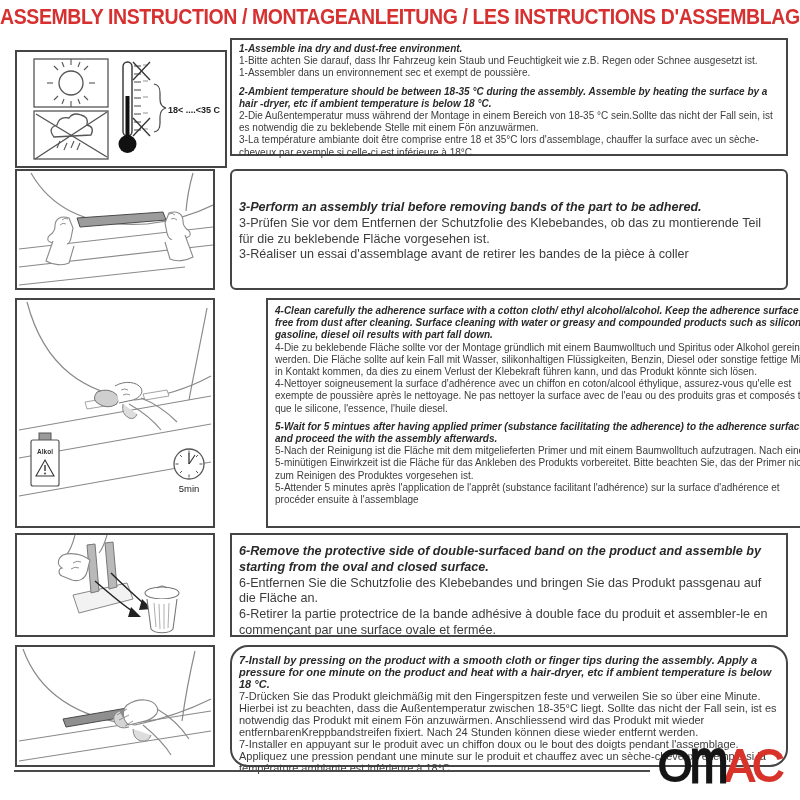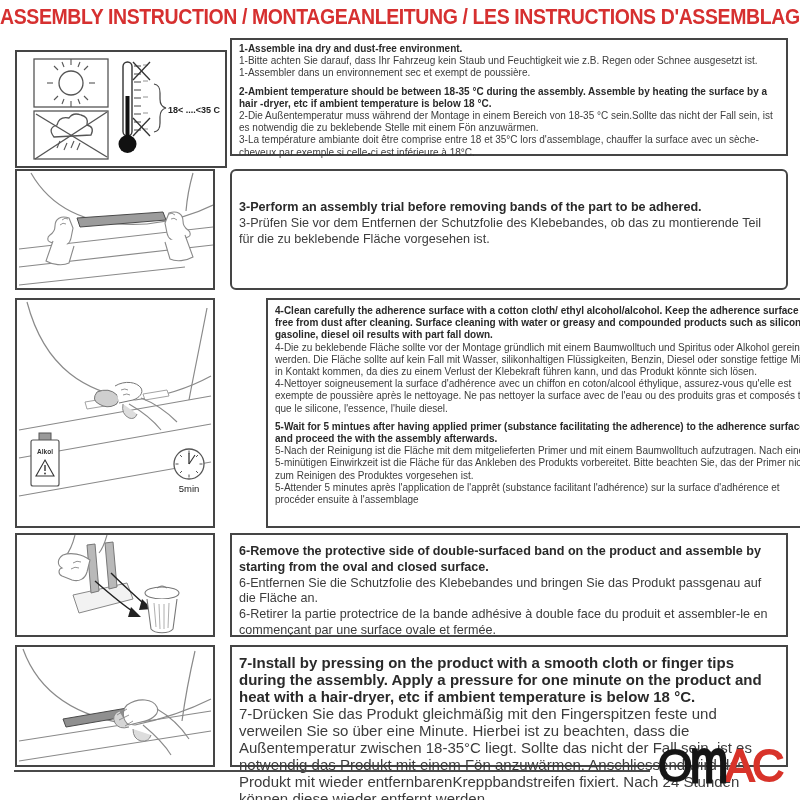--- a/index.html
+++ b/index.html
@@ -9,25 +9,25 @@
   }
   .title-wrap { position:absolute; top:3px; left:0; width:800px; text-align:center; }
   .title-wrap h1 {
     display:inline-block; margin:0; font-size:19.5px; font-weight:bold;
     letter-spacing:-0.4px; color:#d63030; transform:scale(1,1.14);
     transform-origin:center top; white-space:nowrap;
   }
   .box { position:absolute; border:2px solid #454545; background:#fff; box-sizing:border-box; }
   .txt { color:#3c3c3c; }
   .txt p { margin:0; }
-  .txt p.b { font-weight:bold; color:#2a2a2a; }
+  .txt p.b { font-weight:bold; color:#2a2a2a;font-style:italic; }
   .txt p.gap { margin-top:6px; }
   .size-md { font-size:10px;   line-height:12.2px; }
   .size-lg { font-size:12.6px; line-height:15.8px; }
-  .size-sm { font-size:15px;  line-height:17px; }
+  .size-sm { font-size:11px;  line-height:12px;border-radius:18px; }
   #t0 { left:230px; top:38px;  width:558px; height:118px; padding:3px 7px; }
   #t1 { left:230px; top:169px; width:558px; height:121px; padding:29px 7px 0;border-radius:6px; }
   #t2 { left:230px; top:298px; width:558px; height:230px; padding:5px 7px;margin-left:36px; }
   #t3 { left:230px; top:533px; width:558px; height:104px; padding:9px 7px 16px; }
   #t4 { left:230px; top:645px; width:558px; height:122px; padding:7px 7px 0; }
   #i0 { left:15px; top:50px;  width:212px; height:118px;text-align:center; }
   #i1 { left:15px; top:169px; width:200px; height:121px; }
   #i2 { left:15px; top:298px; width:200px; height:230px; }
   #i3 { left:15px; top:533px; width:200px; height:104px; }
   #i4 { left:15px; top:645px; width:200px; height:122px; }
@@ -152,20 +152,21 @@
       </g>
       <g stroke="#8a8a8a" stroke-width="0.9" fill="none">
         <path d="M158,44 q-3,-3 -6,-1"></path>
           <path d="M160,49 q-3,-3 -6,-1"></path>
       </g>
     </svg>
   </div>
   <div class="box txt size-lg" id="t1">
     <p class="b">3-Perform an assembly trial before removing bands of the part to be adhered.</p>
     <p>3-Prüfen Sie vor dem Entfernen der Schutzfolie des Klebebandes, ob das zu montierende Teil für die zu beklebende Fläche vorgesehen ist.</p>
+    <p>3-Réaliser un essai d'assemblage avant de retirer les bandes de la pièce à coller</p>
   </div>
 
   <div class="box" id="i2">
     <svg viewBox="0 0 196 226">
       <g stroke="#8a8a8a" stroke-width="1.2" fill="none">
         <path d="M10,2 C28,70 70,92 118,100"></path>
         <path d="M190,8 C182,50 176,78 172,100"></path>
         <path d="M118,100 C148,96 172,88 194,76"></path>
         <line x1="2" y1="130" x2="194" y2="96"></line>
         <line x1="2" y1="158" x2="194" y2="124"></line>

